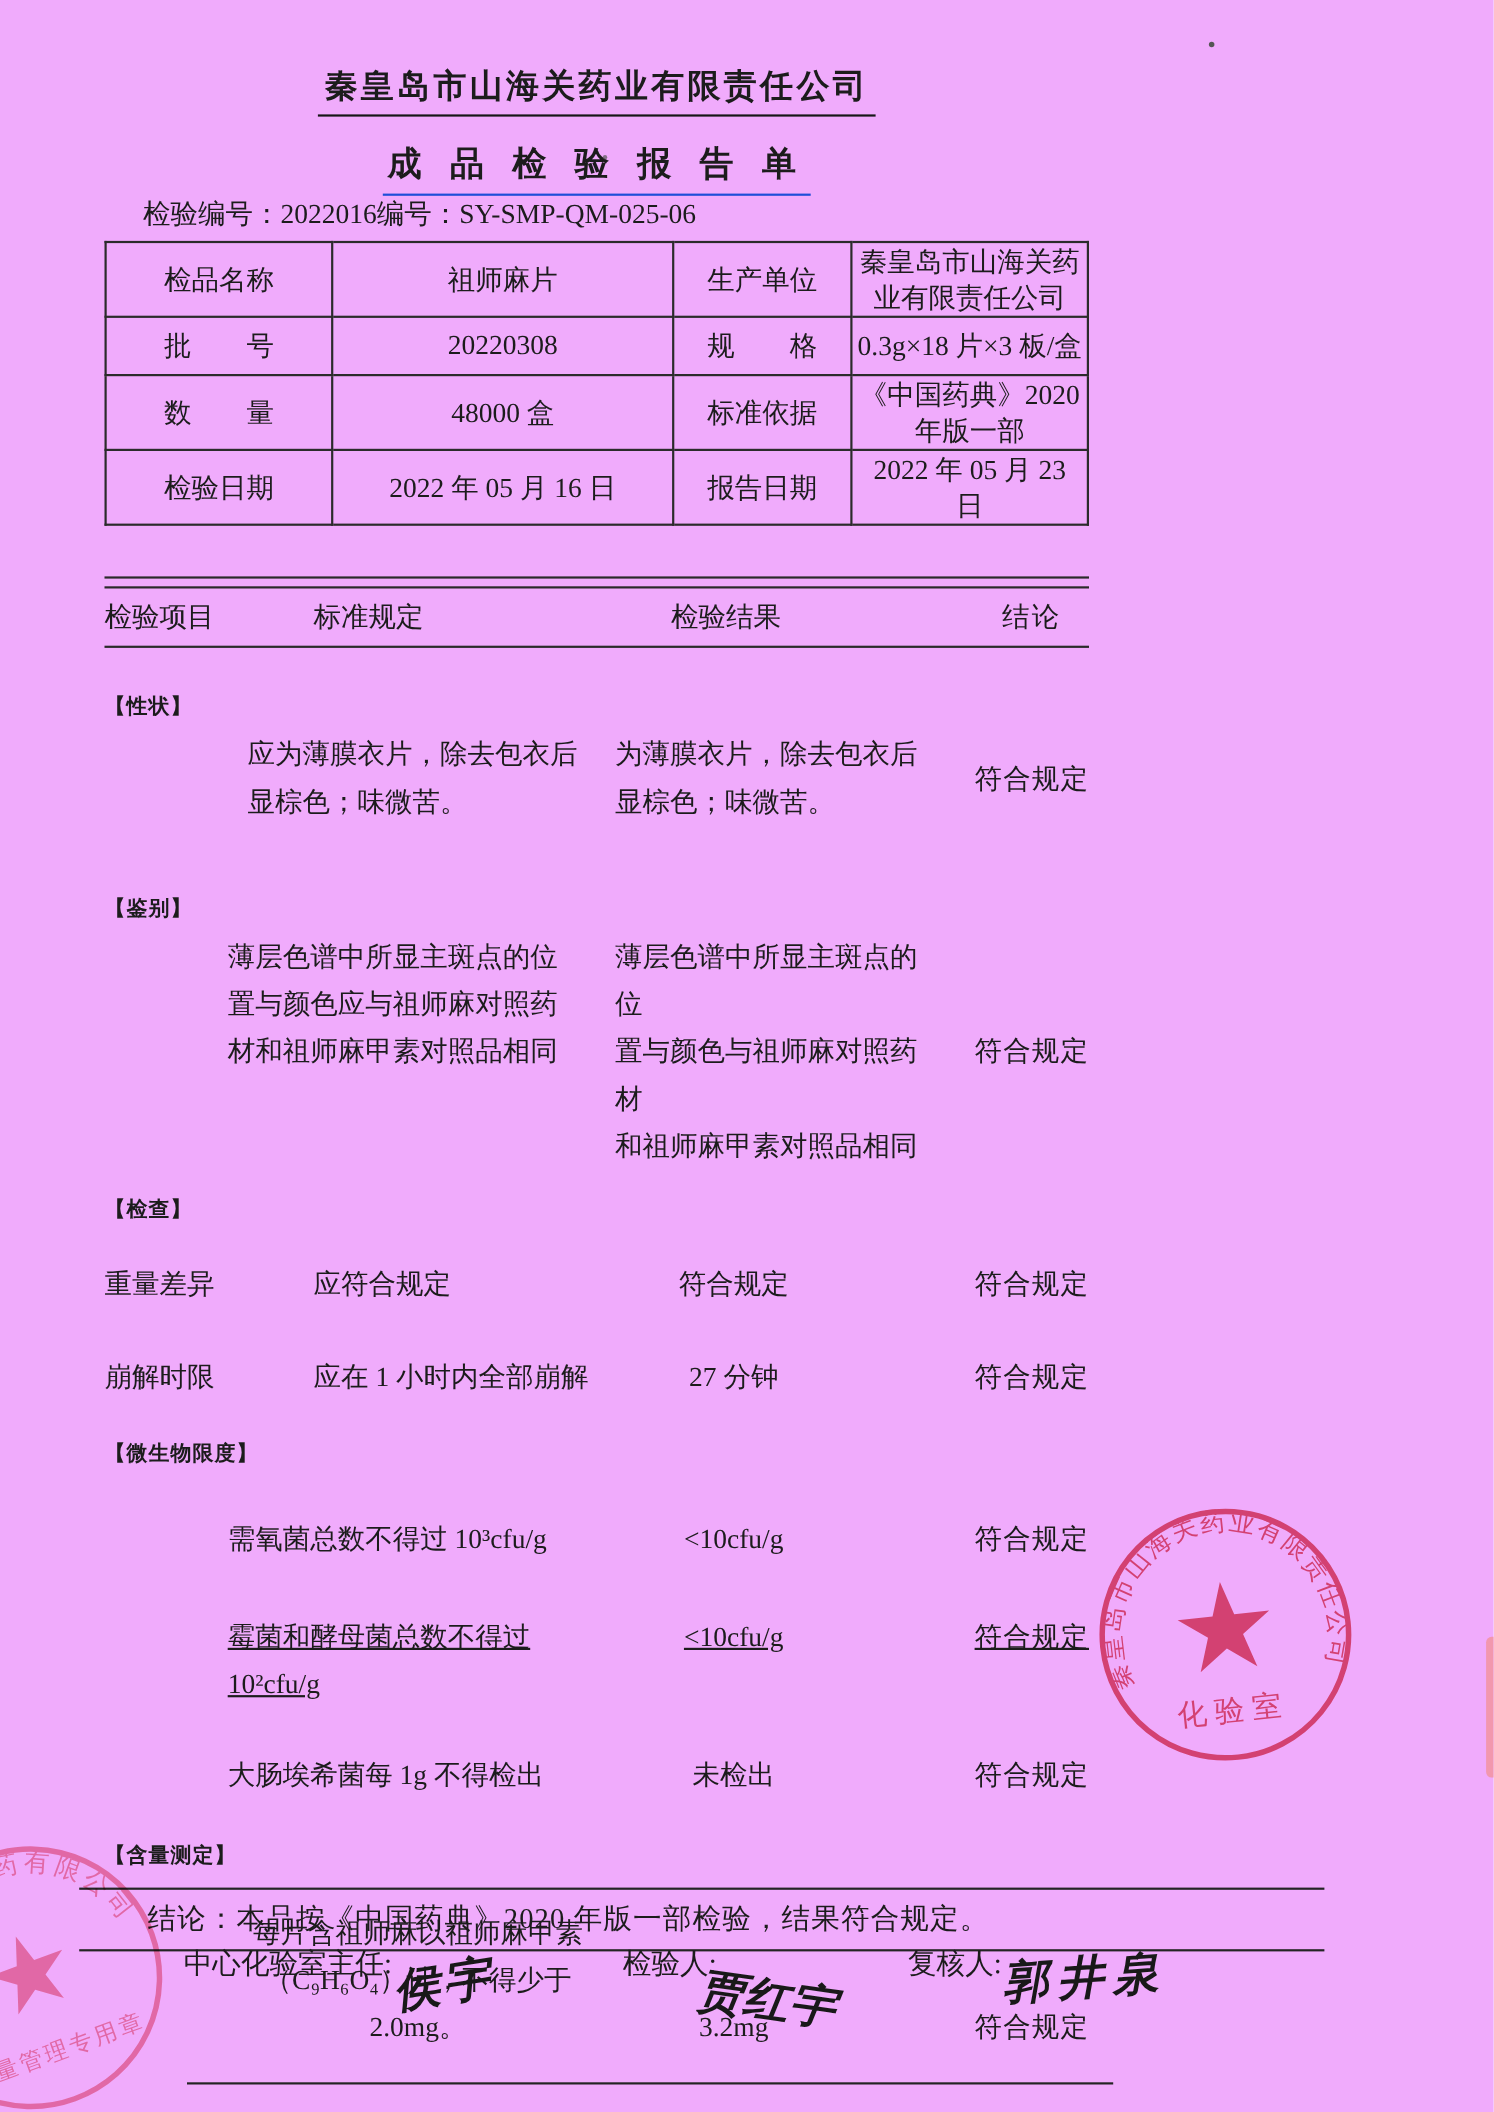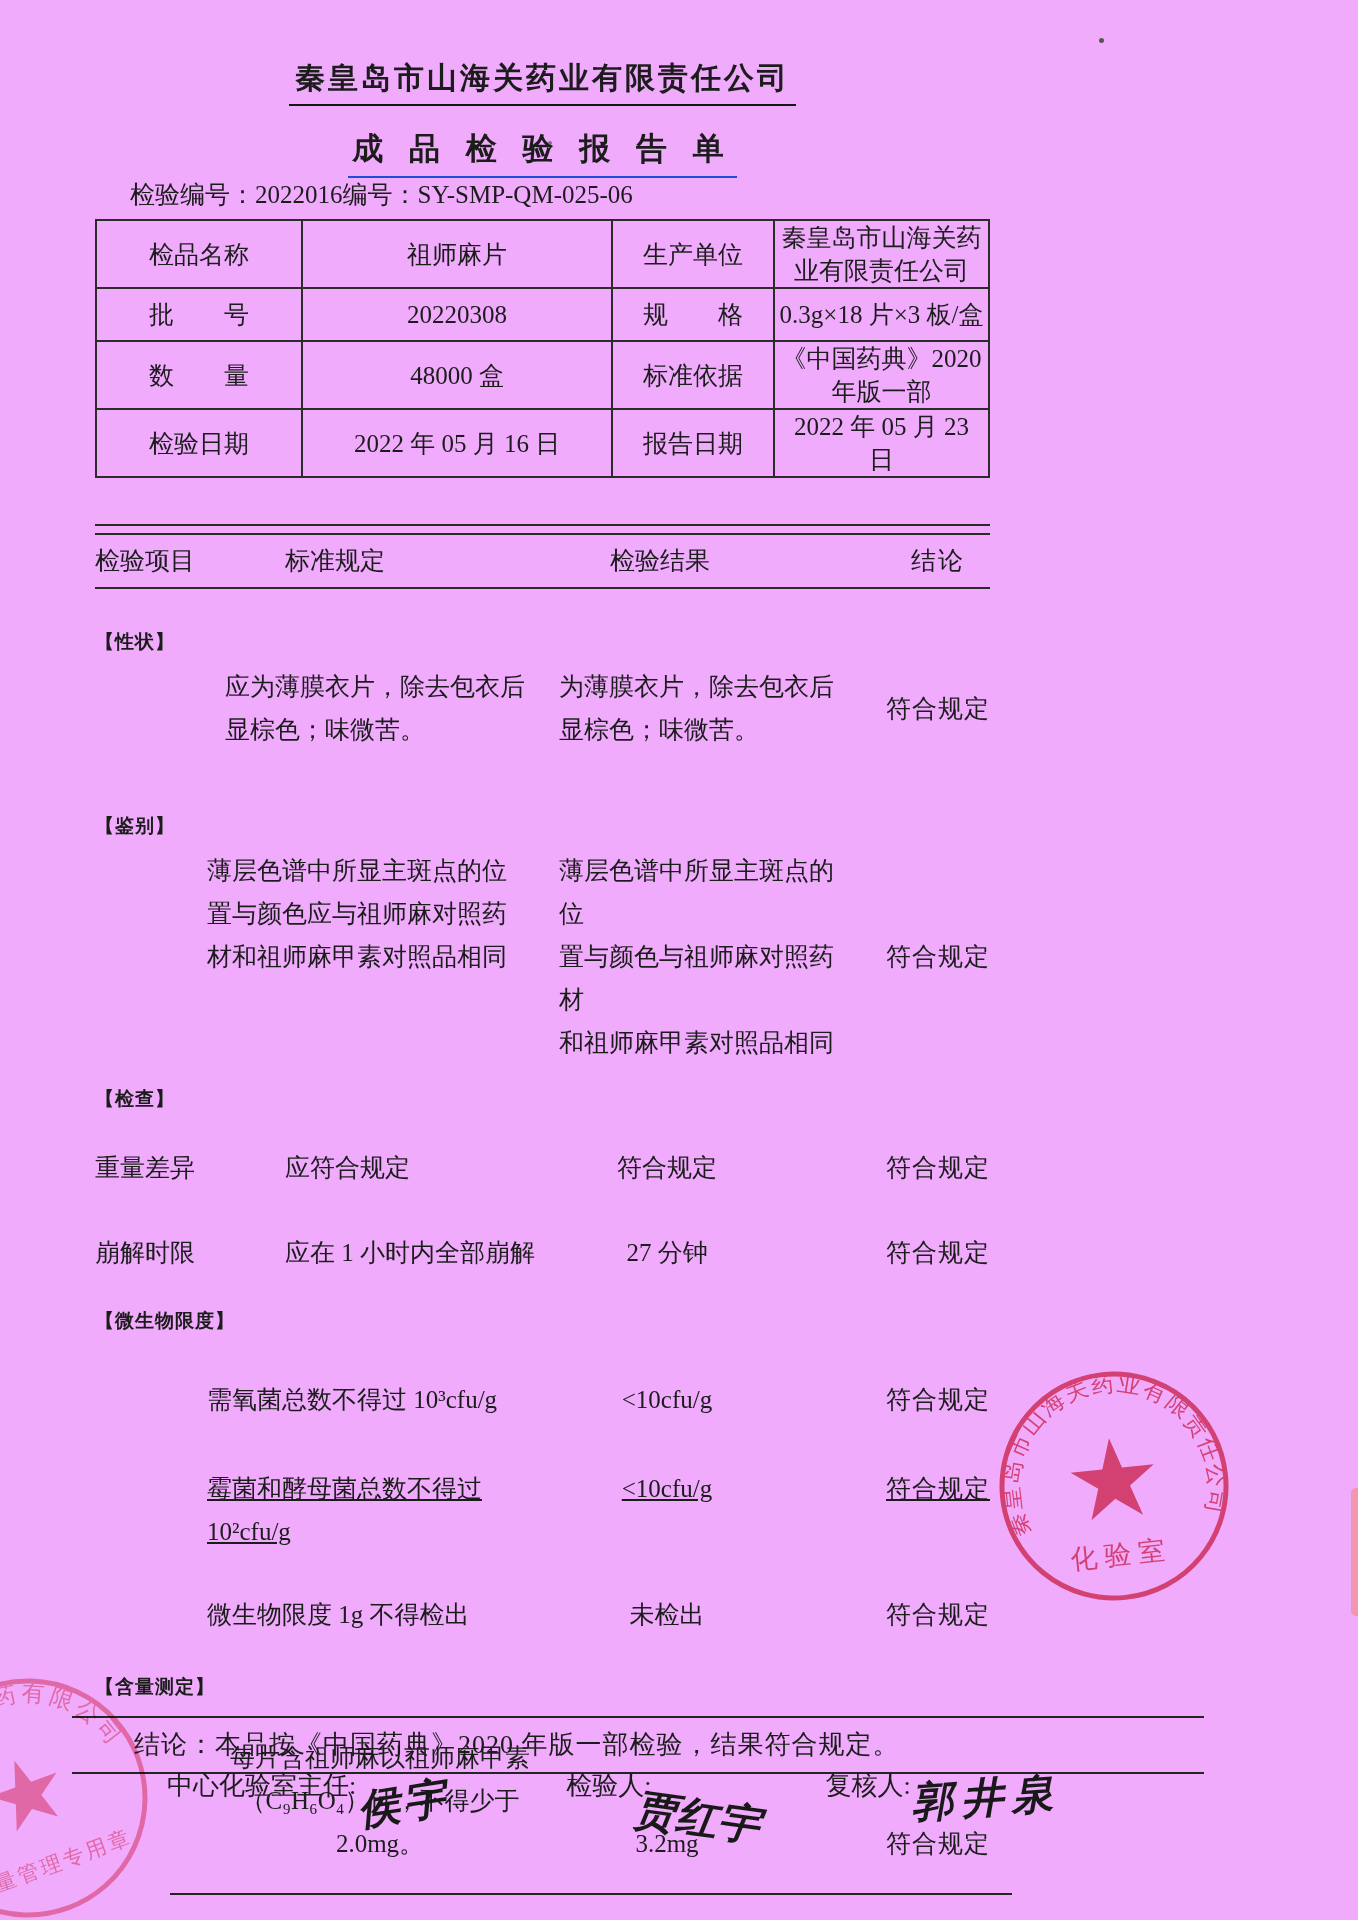--- a/index.html
+++ b/index.html
@@ -177,21 +177,21 @@
       <div class="c con">符合规定</div>
     </div>
     <div class="r-row mt46">
       <div class="c item"></div>
       <div class="c std">霉菌和酵母菌总数不得过 10²cfu/g</div>
       <div class="c res mid">&lt;10cfu/g</div>
       <div class="c con">符合规定</div>
     </div>
     <div class="r-row mt40">
       <div class="c item"></div>
-      <div class="c std">微生物限度 1g 不得检出</div>
+      <div class="c std">大肠埃希菌每 1g 不得检出</div>
       <div class="c res mid">未检出</div>
       <div class="c con">符合规定</div>
     </div>
 
     <div class="sec-h mt38">【含量测定】</div>
     <div class="r-row mt36">
       <div class="c item"></div>
       <div class="c std ctr">每片含祖师麻以祖师麻甲素
 （C₉H₆O₄）计，不得少于 2.0mg。</div>
       <div class="c res mid vend">3.2mg</div>

